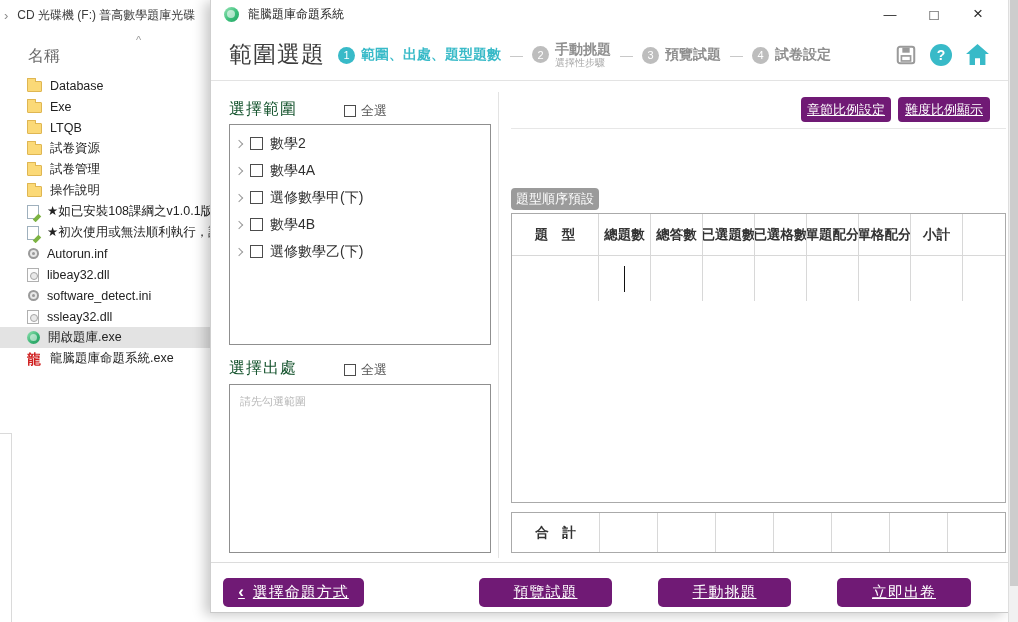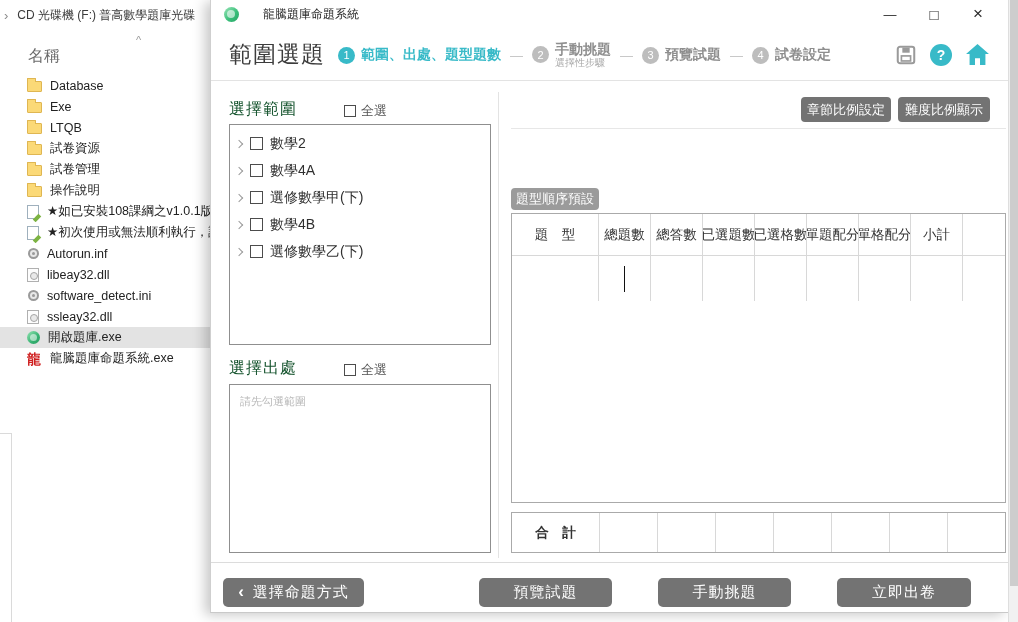--- a/index.html
+++ b/index.html
@@ -42,21 +42,21 @@
 
   
   .app { position:absolute; left:210px; top:0; width:798px; height:613px; background:#fff;
     border-left:1px solid #cfcfcf; border-bottom:1px solid #c9c9c9;
     box-shadow:-5px 2px 12px rgba(0,0,0,.22); }
   .titlebar { position:absolute; left:0; top:0; right:0; height:28px; display:flex; align-items:center; }
   .applogo { width:15px; height:15px; border-radius:50%; margin-left:13px;
     background:linear-gradient(135deg,#8adfae 10%,#3cc07c 55%,#27a565); position:relative; }
   .applogo::after { content:""; position:absolute; left:3px; top:3px; width:8px; height:8px;
     border-radius:50%; background:rgba(255,255,255,.6); }
-  .apptitle { margin-left:24px; font-size:12px; color:#1f1f1f; }
+  .apptitle { margin-left:9px; font-size:12px; color:#1f1f1f; }
   .winctl { position:absolute; top:0; right:8px; height:28px; display:flex; }
   .wbtn { width:44px; height:28px; display:flex; align-items:center; justify-content:center;
     font-size:13px; color:#2b2b2b; cursor:default; }
   .wbtn.max { font-size:15px; }
   .wbtn.close { font-size:17px; }
 
   .pagehdr { position:absolute; left:0; top:30px; right:0; height:50px; }
   .pagetitle { position:absolute; left:18px; top:9px; font-size:23px; color:#3c3c3c; letter-spacing:1px; }
   .steps { position:absolute; left:127px; top:0; height:50px; display:flex; align-items:center; gap:9px; }
   .step { display:flex; align-items:center; gap:6px; }
@@ -91,35 +91,35 @@
   .source-title { left:18px; top:358px; }
   .source-selectall { left:133px; top:361px; }
   .sourcebox { position:absolute; left:18px; top:384px; width:262px; height:169px;
     border:1px solid #8f8f8f; background:#fff; padding:9px 10px; }
   .placeholder { font-size:11px; color:#b9b9b9; }
 
   .vdivider { position:absolute; left:287px; top:92px; height:466px; border-left:1px solid #e3e3e3; }
 
   .comp-title { left:300px; top:99px; }
   .btn { display:flex; align-items:center; justify-content:center; border-radius:4px;
-    background:#737373; color:#fff; cursor:pointer; }
+    background:#701a75; color:#fff; cursor:pointer;text-decoration:underline; }
   .btn-chapter { position:absolute; left:590px; top:97px; width:90px; height:25px; font-size:13px; }
   .btn-difficulty { position:absolute; left:687px; top:97px; width:92px; height:25px; font-size:13px; }
   .rp-divider { position:absolute; left:300px; top:128px; width:495px; border-top:1px solid #e7e7e7; }
   .btn-order { position:absolute; left:300px; top:188px; width:88px; height:22px;
     background:#9b9b9b; color:#fff; border-radius:4px; font-size:13px;
     display:flex; align-items:center; justify-content:center; }
 
   .maintable { position:absolute; left:300px; top:213px; width:495px; height:290px;
     border:1px solid #aaa; display:grid;
     grid-template-columns:87px 52px 52px 52px 52px 52px 52px 52px 1fr;
     grid-template-rows:42px 45px 1fr; background:#fff; }
   .hcell { border-right:1px solid #d8d8d8; border-bottom:1px solid #d8d8d8;
     display:flex; align-items:center; justify-content:center;
-    font-size:13.5px; font-weight:normal; color:#333; white-space:nowrap; overflow:hidden; }
+    font-size:13.5px; font-weight:bold; color:#333; white-space:nowrap; overflow:hidden; }
   .hcell:nth-child(9) { border-right:none; }
   .dcell { border-right:1px solid #d8d8d8; display:flex; align-items:center; justify-content:center; }
   .dcell:nth-child(18) { border-right:none; }
   .caret { width:1px; height:26px; background:#111; }
   .tfill { grid-column:1 / 10; }
 
   .totaltable { position:absolute; left:300px; top:512px; width:495px; height:41px;
     border:1px solid #aaa; display:flex; background:#fff; }
   .totcell { flex:1; border-left:1px solid #d8d8d8; }
   .totlabel { flex:none; width:87px; border-left:none; display:flex; align-items:center;

